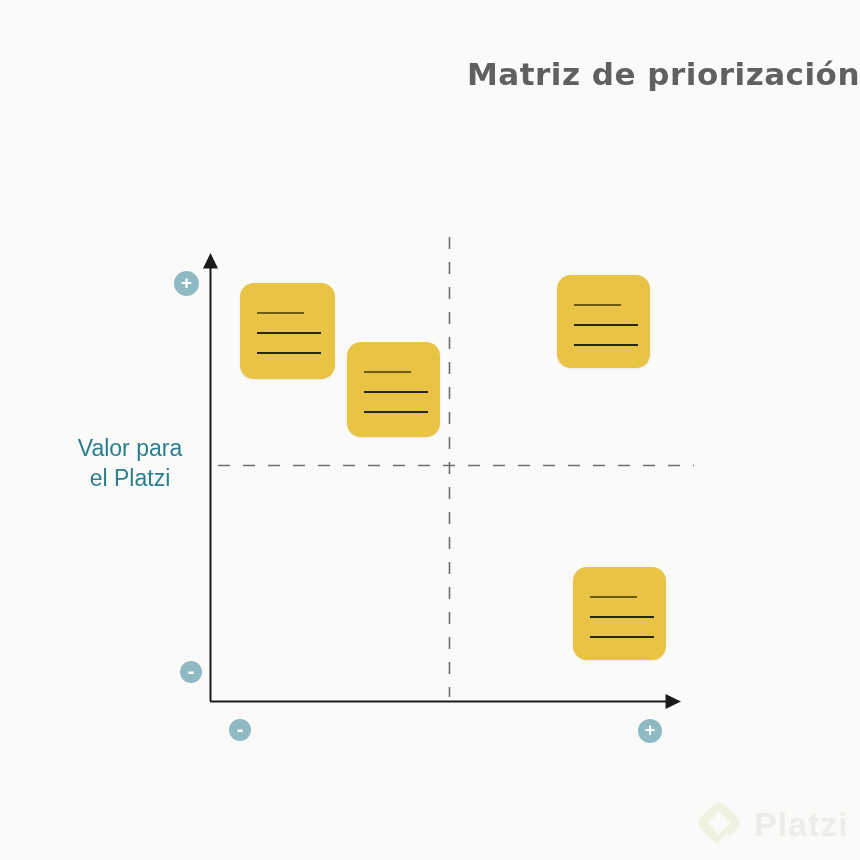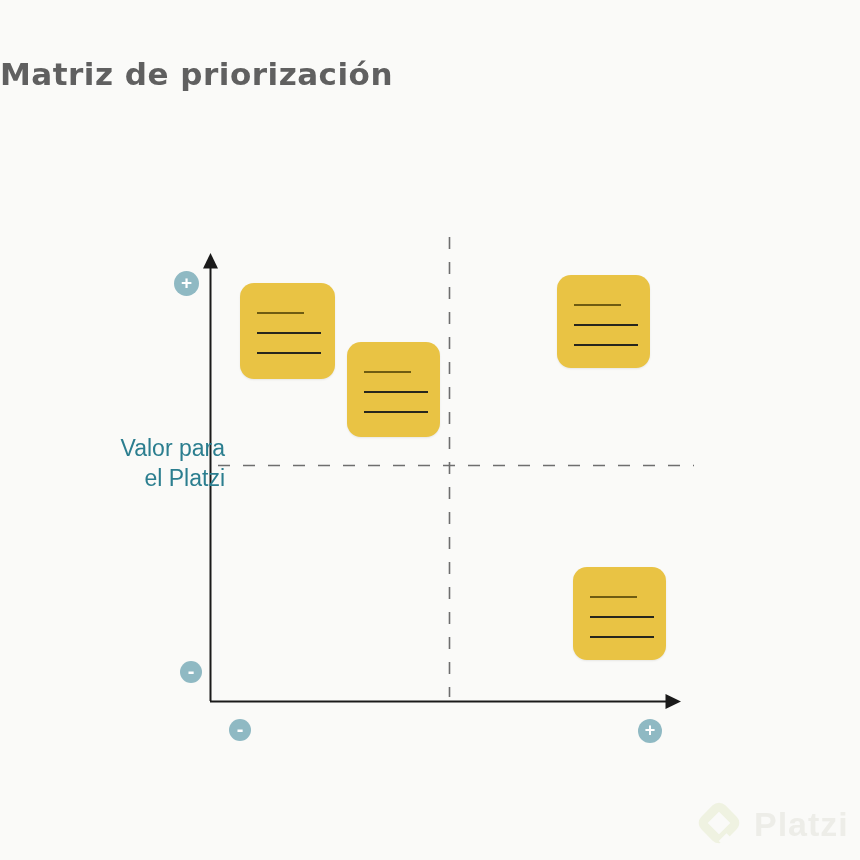--- a/index.html
+++ b/index.html
@@ -12,21 +12,21 @@
     width: 860px;
     height: 860px;
     background: #FAFAF8;
     overflow: hidden;
   }
   .title {
     position: absolute;
     top: 56px;
     left: 0;
     width: 100%;
-    text-align: left;
+    text-align: right;
     font-family: "DejaVu Sans", sans-serif;
     font-size: 31px;
     font-weight: 700;
     letter-spacing: 0.5px;
     color: #606060;
   }
   .axes-svg {
     position: absolute;
     left: 0;
     top: 0;
@@ -67,21 +67,21 @@
   .badge-y-plus  { left: 174px; top: 271px; width: 25px; height: 25px; font-size: 19px; }
   .badge-y-minus { left: 180px; top: 661px; width: 22px; height: 22px; font-size: 20px; }
   .badge-x-minus { left: 229px; top: 719px; width: 22px; height: 22px; font-size: 20px; }
   .badge-x-plus  { left: 638px; top: 719px; width: 24px; height: 24px; font-size: 18px; }
   .badge span { position: relative; top: -1px; }
   .y-label {
     position: absolute;
     left: 35px;
     top: 433px;
     width: 190px;
-    text-align: right;
+    text-align: center;
     color: #2B7E8F;
     font-size: 23px;
     line-height: 30px;
   }
   .x-label {
     position: absolute;
     left: 294px;
     top: 727px;
     width: 310px;
     text-align: center;

